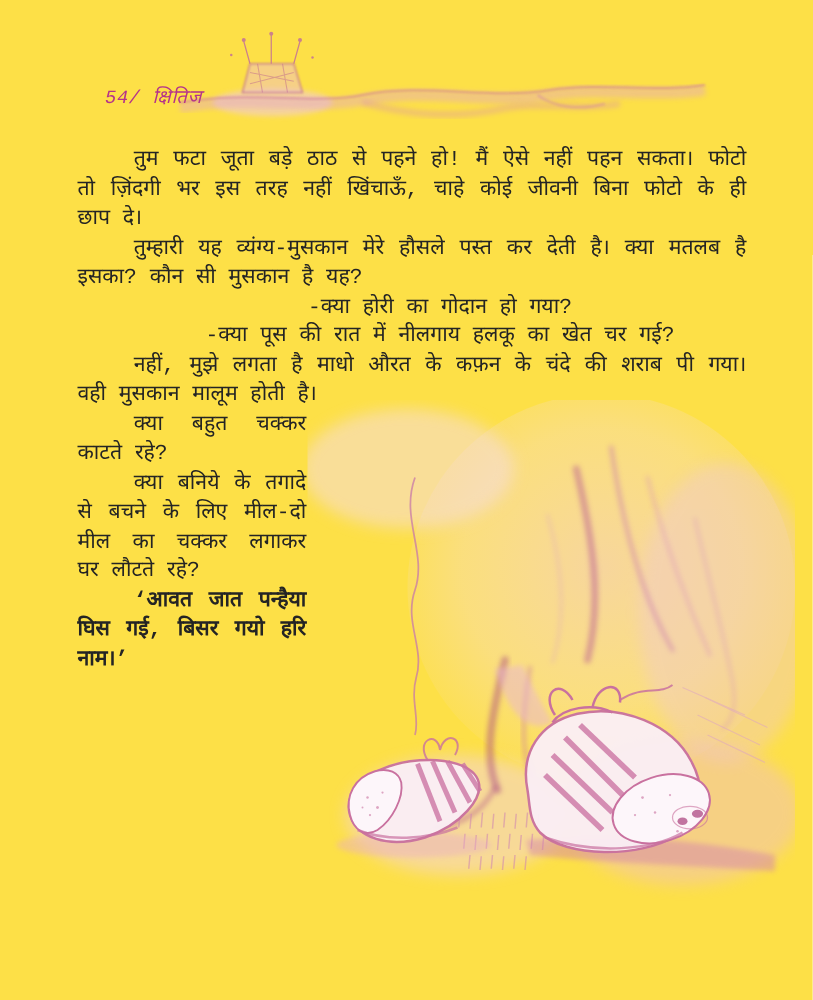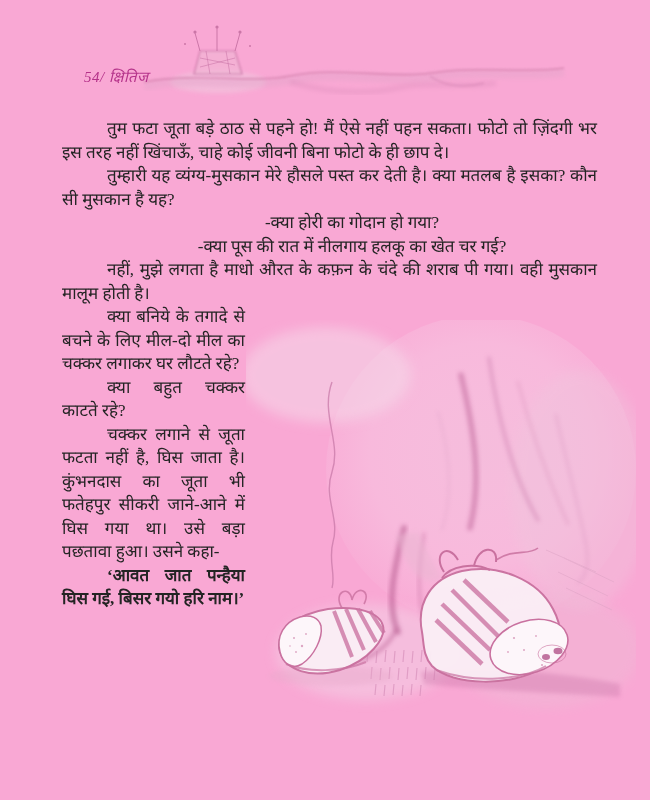--- a/index.html
+++ b/index.html
@@ -1,19 +1,19 @@
 <!DOCTYPE html>
 <html><head>
 <meta charset="utf-8">
 <style>
   html,body{margin:0;padding:0;}
   body{background:#ffffff;}
   .page{
-    position:relative;width:650px;height:800px;background:#f9a8d4;
-    overflow:hidden;font-family:Liberation Serif, serif;
+    position:relative;width:650px;height:800px;background:#fde047;
+    overflow:hidden;font-family:Liberation Mono, monospace;
   }
   .header-label{
     position:absolute;left:84px;top:66px;z-index:3;
     font-style:italic;font-size:15px;letter-spacing:.5px;color:#b5338a;
   }
   .top-deco{position:absolute;left:140px;top:22px;z-index:1;}
   .main-illust{position:absolute;left:246px;top:320px;z-index:0;}
   .content{
     position:absolute;left:62px;top:117px;width:535px;z-index:2;
     color:#242424;font-size:17px;line-height:23.5px;
@@ -161,20 +161,19 @@
 
   <div class="content">
     <p>तुम फटा जूता बड़े ठाठ से पहने हो! मैं ऐसे नहीं पहन सकता। फोटो तो ज़िंदगी भर इस तरह नहीं खिंचाऊँ, चाहे कोई जीवनी बिना फोटो के ही छाप दे।</p>
     <p>तुम्हारी यह व्यंग्य-मुसकान मेरे हौसले पस्त कर देती है। क्या मतलब है इसका? कौन सी मुसकान है यह?</p>
     <p class="dlg">-क्या होरी का गोदान हो गया?</p>
     <p class="dlg">-क्या पूस की रात में नीलगाय हलकू का खेत चर गई?</p>
     <p>नहीं, मुझे लगता है माधो औरत के कफ़न के चंदे की शराब पी गया। वही मुसकान मालूम होती है।</p>
 
     <div class="wrap-section">
       <div class="illust-float"></div>
+      <p>क्या बहुत चक्कर काटते रहे?</p>
       <p>क्या बनिये के तगादे से बचने के लिए मील-दो मील का चक्कर लगाकर घर लौटते रहे?</p>
-      <p>क्या बहुत चक्कर काटते रहे?</p>
-      <p>चक्कर लगाने से जूता फटता नहीं है, घिस जाता है। कुंभनदास का जूता भी फतेहपुर सीकरी जाने-आने में घिस गया था। उसे बड़ा पछतावा हुआ। उसने कहा-</p>
       <p class="quote">‘आवत जात पन्हैया घिस गई, बिसर गयो हरि नाम।’</p>
     </div>
   </div>
 
 </div>
 
 </body></html>

